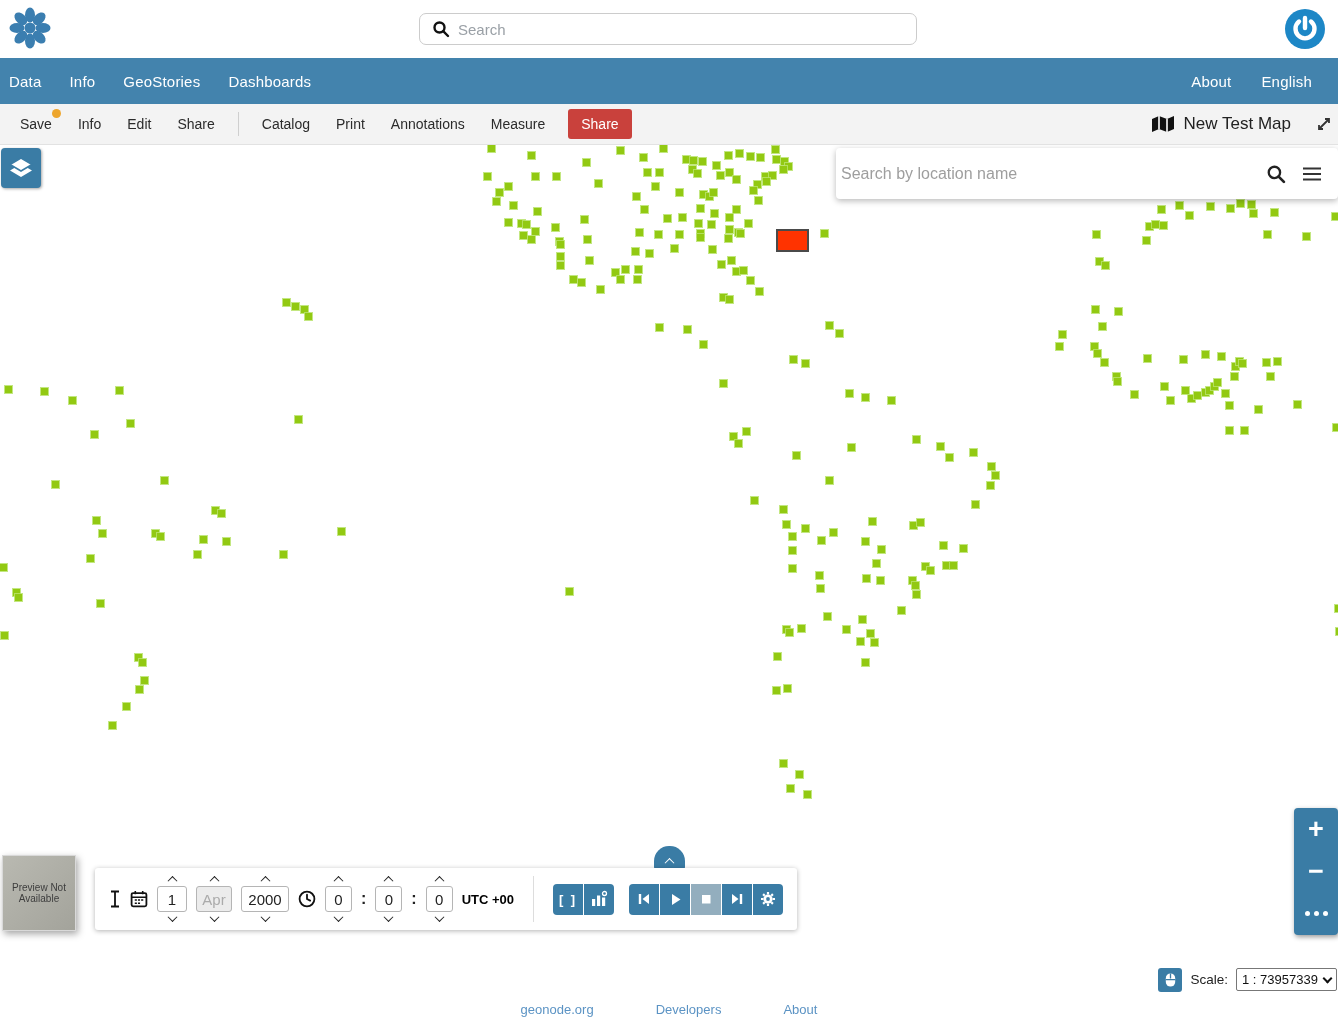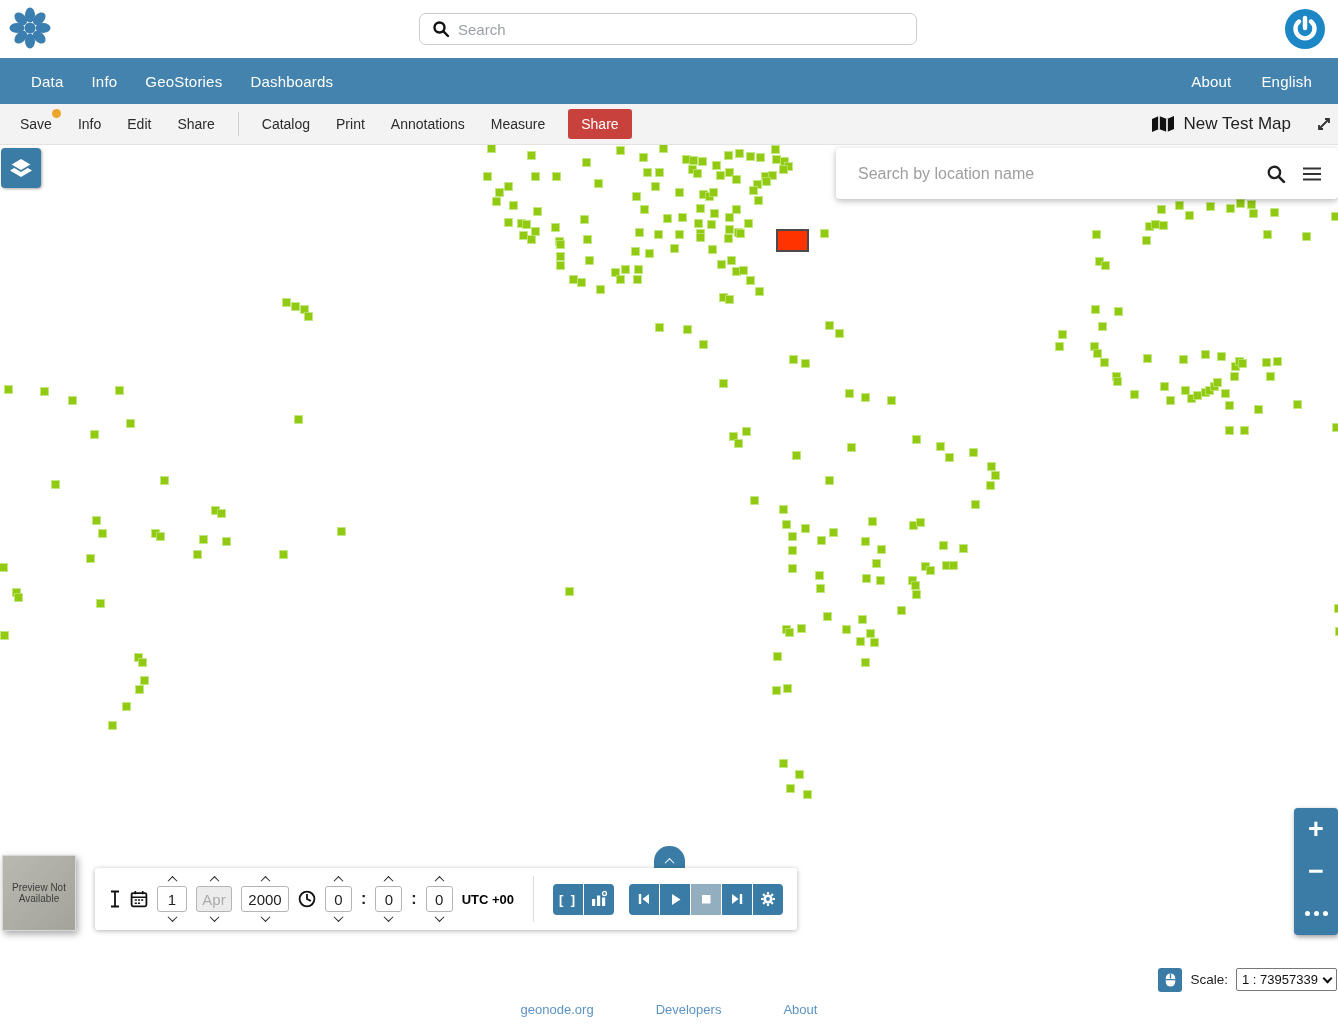--- a/index.html
+++ b/index.html
@@ -12,21 +12,21 @@
   .hdr-search { position:absolute; left:419px; top:13px; width:498px; height:32px;
     border:1px solid #ccc; border-radius:7px; display:flex; align-items:center; background:#fff; }
   .hdr-search svg { margin:0 8px 0 12px; }
   .hdr-search input { border:none; outline:none; flex:1; font-size:15px; color:#555; font-family:inherit; }
   .hdr-search input::placeholder { color:#9aa0a6; }
   .power-btn { position:absolute; right:13px; top:9px; width:40px; height:40px; cursor:pointer; }
 
   
   .navbar { position:absolute; left:0; top:58px; width:1338px; height:46px; background:#4383ad;
     display:flex; align-items:center; color:#fff; font-size:15px; z-index:20; }
-  .navbar .nav-left { display:flex; gap:28px; padding-left:31px; }
+  .navbar .nav-left { display:flex; gap:28px; padding-left:9px; }
   .navbar .nav-right { margin-left:auto; display:flex; gap:30px; padding-right:26px; }
   .nav-item { cursor:pointer; letter-spacing:.2px; }
 
   
   .toolbar { position:absolute; left:0; top:104px; width:1338px; height:41px; background:#f3f3f3;
     border-bottom:1px solid #e2e2e2; display:flex; align-items:center; font-size:14px; color:#2b2b2b; z-index:20; }
   .tool-item { margin:0 13px; cursor:pointer; position:relative; }
   .tool-item:first-child { margin-left:20px; }
   .tool-badge { position:absolute; top:-7px; right:-9px; width:9px; height:9px; border-radius:50%; background:#eda52c; }
   .tool-divider { width:1px; height:24px; background:#cfcfcf; margin:0 10px; }
@@ -44,21 +44,21 @@
   .annotation-rect { position:absolute; border:2px solid #4a4a4a; }
 
   
   .layers-btn { position:absolute; left:1px; top:148px; width:40px; height:40px; background:#3a7ca5;
     border:none; border-radius:4px; box-shadow:1px 1px 3px rgba(0,0,0,.35); cursor:pointer;
     display:flex; align-items:center; justify-content:center; z-index:15; }
 
   
   .loc-search { position:absolute; left:836px; top:148px; width:502px; height:51px; background:#fff;
     border-radius:4px; box-shadow:0 2px 6px rgba(0,0,0,.28); display:flex; align-items:center; z-index:15; }
-  .loc-search input { border:none; outline:none; flex:1; margin-left:22px; font-size:16px; font-family:inherit; color:#0f172a; }
+  .loc-search input { border:none; outline:none; flex:1; margin-left:5px; font-size:16px; font-family:inherit; color:#0f172a; }
   .loc-search input::placeholder { color:#9e9e9e; }
   .loc-icon-btn { background:none; border:none; cursor:pointer; display:flex; margin-right:16px; }
 
   
   .zoom-panel { position:absolute; left:1294px; top:808px; width:44px; height:127px; background:#3a7ca5;
     border-radius:4px; box-shadow:1px 2px 5px rgba(0,0,0,.4); display:flex; flex-direction:column; z-index:15; }
   .zoom-panel button { flex:1; background:none; border:none; color:#fff; font-size:27px; font-weight:bold;
     font-family:inherit; cursor:pointer; display:flex; align-items:center; justify-content:center; }
   .dots3 { display:flex; gap:4px; }
   .dots3 i { width:5px; height:5px; border-radius:50%; background:#fff; }

